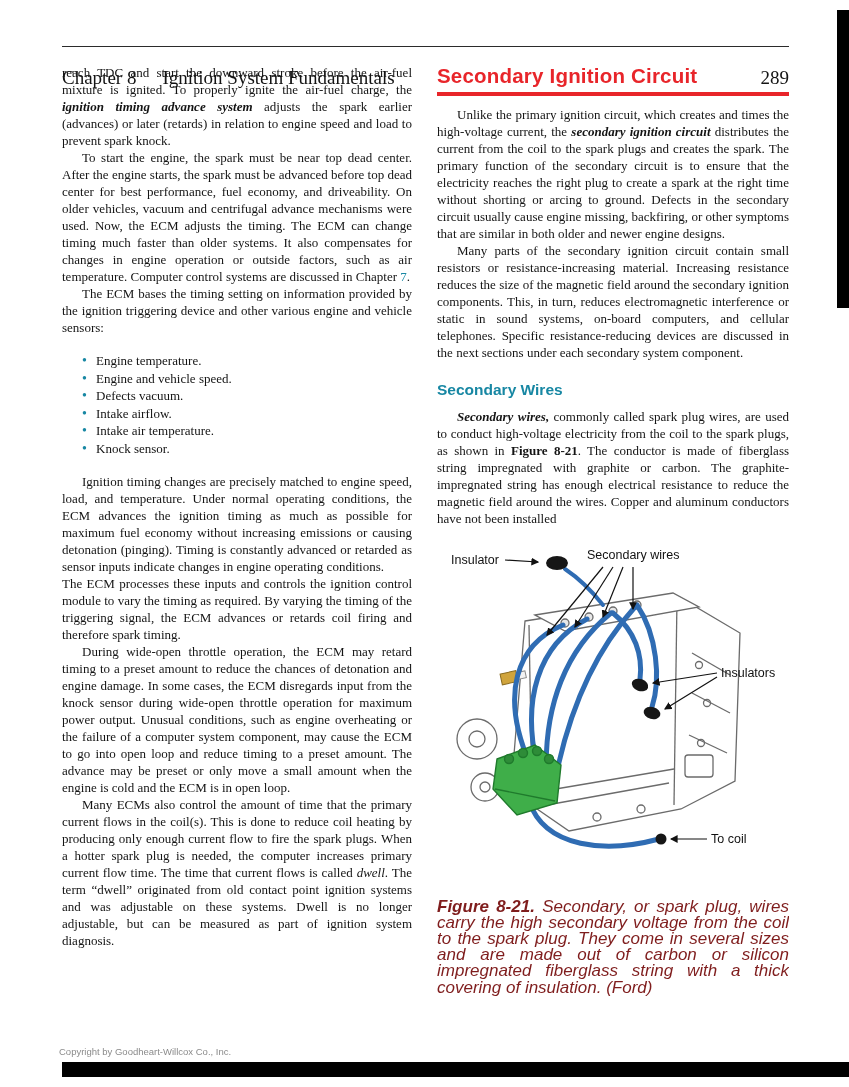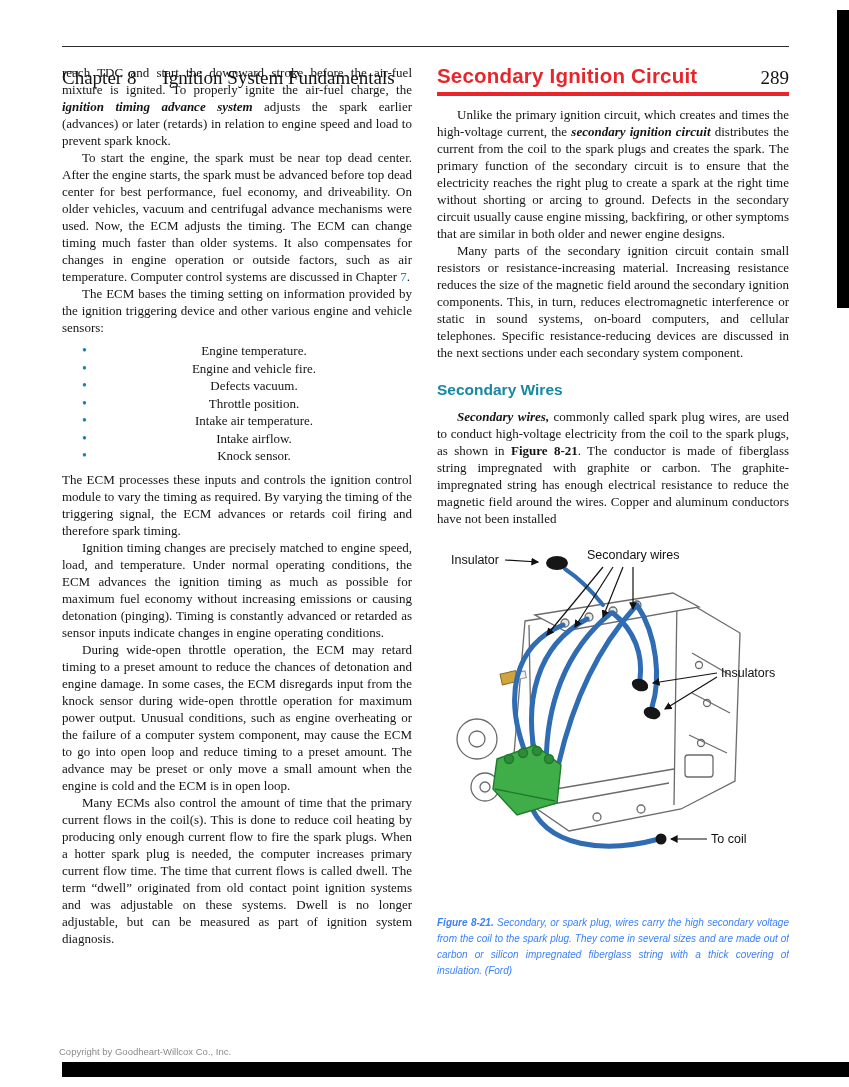--- a/index.html
+++ b/index.html
@@ -19,37 +19,37 @@
   .hrule { position: absolute; left: 62px; top: 46px; width: 727px; border-top: 1.2px solid #2b2b2b; }
 
   .cols { position: absolute; left: 62px; top: 64px; width: 727px; height: 982px;
     display: flex; gap: 25px; overflow: hidden; }
   .col-l { width: 350px; }
   .col-r { width: 352px; }
 
   p.para { margin: 0; font-size: 13px; line-height: 17px; text-align: justify; }
   .ind { text-indent: 20px; }
   .bi { font-weight: 700; font-style: italic; }
-  .it { }
+  .it { font-style: italic; }
   .bd { font-weight: 700; }
   .link7 { color: #1787a3; }
 
-  ul.sensors { margin: 6px 0; padding-left: 34px; list-style: none; text-align: center; }
+  ul.sensors { margin: 16px 0; padding-left: 34px; list-style: none; }
   ul.sensors li { font-size: 13px; line-height: 17.5px; position: relative; }
   ul.sensors li::before { content: "•"; color: #1787a3; position: absolute; left: -14px; font-size: 14px; }
 
   h1.redhead { margin: 0; font-family: "Liberation Sans", sans-serif; font-weight: 700;
     font-size: 20.5px; color: #e8252a; letter-spacing: 0.2px; }
   .redrule { height: 3.5px; background: #e8252a; margin: 4px 0 10px 0; }
   h2.tealhead { margin: 20px 0 9px 0; font-family: "Liberation Sans", sans-serif;
     font-weight: 700; font-size: 15.5px; color: #1787a3; }
 
   .figure { margin-top: 16px; position: relative; width: 353px; height: 350px; }
-  .caption { margin-top: 22px; font-family: "Liberation Sans", sans-serif; font-style: italic;
-    font-size: 10px; line-height: 16.2px; color: #3b82f6; text-align: justify; }
+  .caption { margin-top: 6px; font-family: "Liberation Sans", sans-serif; font-style: italic;
+    font-size: 17px; line-height: 16.2px; color: #7f1d1d; text-align: justify; }
 
   .copyright { position: absolute; left: 59px; top: 1046px;
     font-family: "Liberation Sans", sans-serif; font-size: 9.5px; color: #8b8b8b; }
 </style>
 </head>
 <body>
 
 <div class="vbar"></div>
 <div class="hbar"></div>
 
@@ -65,30 +65,29 @@
 
   <div class="col-l">
     <p class="para"><span>reach TDC and start the downward stroke before the air-fuel mixture is ignited. To properly ignite the air-fuel charge, the </span><span class="bi">ignition timing advance system</span><span> adjusts the spark earlier (advances) or later (retards) in relation to engine speed and load to prevent spark knock.</span></p>
 
     <p class="para ind"><span>To start the engine, the spark must be near top dead center. After the engine starts, the spark must be advanced before top dead center for best performance, fuel economy, and driveability. On older vehicles, vacuum and centrifugal advance mechanisms were used. Now, the ECM adjusts the timing. The ECM can change timing much faster than older systems. It also compensates for changes in engine operation or outside factors, such as air temperature. Computer control systems are discussed in Chapter </span><span class="link7">7</span><span>.</span></p>
 
     <p class="para ind">The ECM bases the timing setting on information provided by the ignition triggering device and other various engine and vehicle sensors:</p>
 
     <ul class="sensors">
       <li>Engine temperature.</li>
-      <li>Engine and vehicle fire.</li>
+      <li>Engine and vehicle speed.</li>
       <li>Defects vacuum.</li>
-      <li>Throttle position.</li>
+      <li>Intake airflow.</li>
       <li>Intake air temperature.</li>
-      <li>Intake airflow.</li>
       <li>Knock sensor.</li>
     </ul>
 
+    <p class="para ind">Ignition timing changes are precisely matched to engine speed, load, and temperature. Under normal operating conditions, the ECM advances the ignition timing as much as possible for maximum fuel economy without increasing emissions or causing detonation (pinging). Timing is constantly advanced or retarded as sensor inputs indicate changes in engine operating conditions.</p>
     <p class="para">The ECM processes these inputs and controls the ignition control module to vary the timing as required. By varying the timing of the triggering signal, the ECM advances or retards coil firing and therefore spark timing.</p>
-    <p class="para ind">Ignition timing changes are precisely matched to engine speed, load, and temperature. Under normal operating conditions, the ECM advances the ignition timing as much as possible for maximum fuel economy without increasing emissions or causing detonation (pinging). Timing is constantly advanced or retarded as sensor inputs indicate changes in engine operating conditions.</p>
     <p class="para ind">During wide-open throttle operation, the ECM may retard timing to a preset amount to reduce the chances of detonation and engine damage. In some cases, the ECM disregards input from the knock sensor during wide-open throttle operation for maximum power output. Unusual conditions, such as engine overheating or the failure of a computer system component, may cause the ECM to go into open loop and reduce timing to a preset amount. The advance may be preset or only move a small amount when the engine is cold and the ECM is in open loop.</p>
 
     <p class="para ind"><span>Many ECMs also control the amount of time that the primary current flows in the coil(s). This is done to reduce coil heating by producing only enough current flow to fire the spark plugs. When a hotter spark plug is needed, the computer increases primary current flow time. The time that current flows is called </span><span class="it">dwell</span><span>. The term “dwell” originated from old contact point ignition systems and was adjustable on these systems. Dwell is no longer adjustable, but can be measured as part of ignition system diagnosis.</span></p>
   </div>
 
   <div class="col-r">
     <h1 class="redhead">Secondary Ignition Circuit</h1>
     <div class="redrule"></div>
 
     <p class="para ind"><span>Unlike the primary ignition circuit, which creates and times the high-voltage current, the </span><span class="bi">secondary ignition circuit</span><span> distributes the current from the coil to the spark plugs and creates the spark. The primary function of the secondary circuit is to ensure that the electricity reaches the right plug to create a spark at the right time without shorting or arcing to ground. Defects in the secondary circuit usually cause engine missing, backfiring, or other symptoms that are similar in both older and newer engine designs.</span></p>

